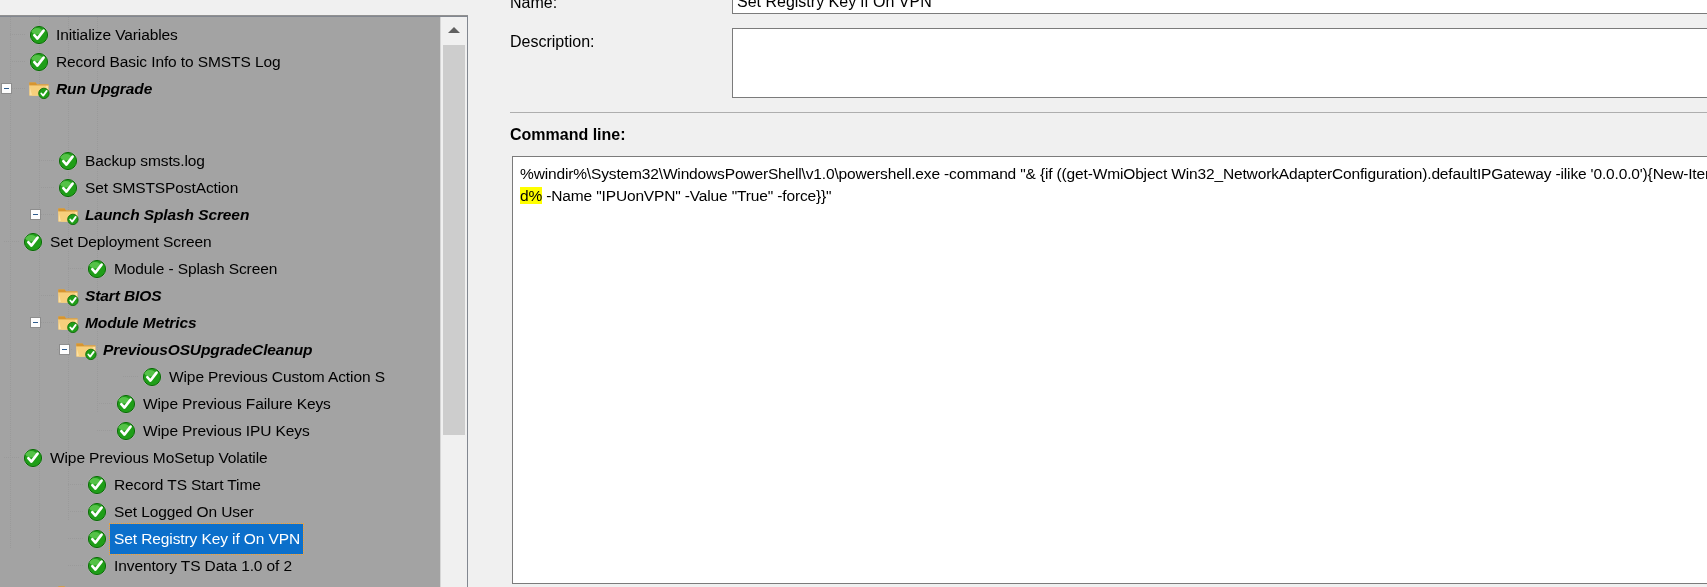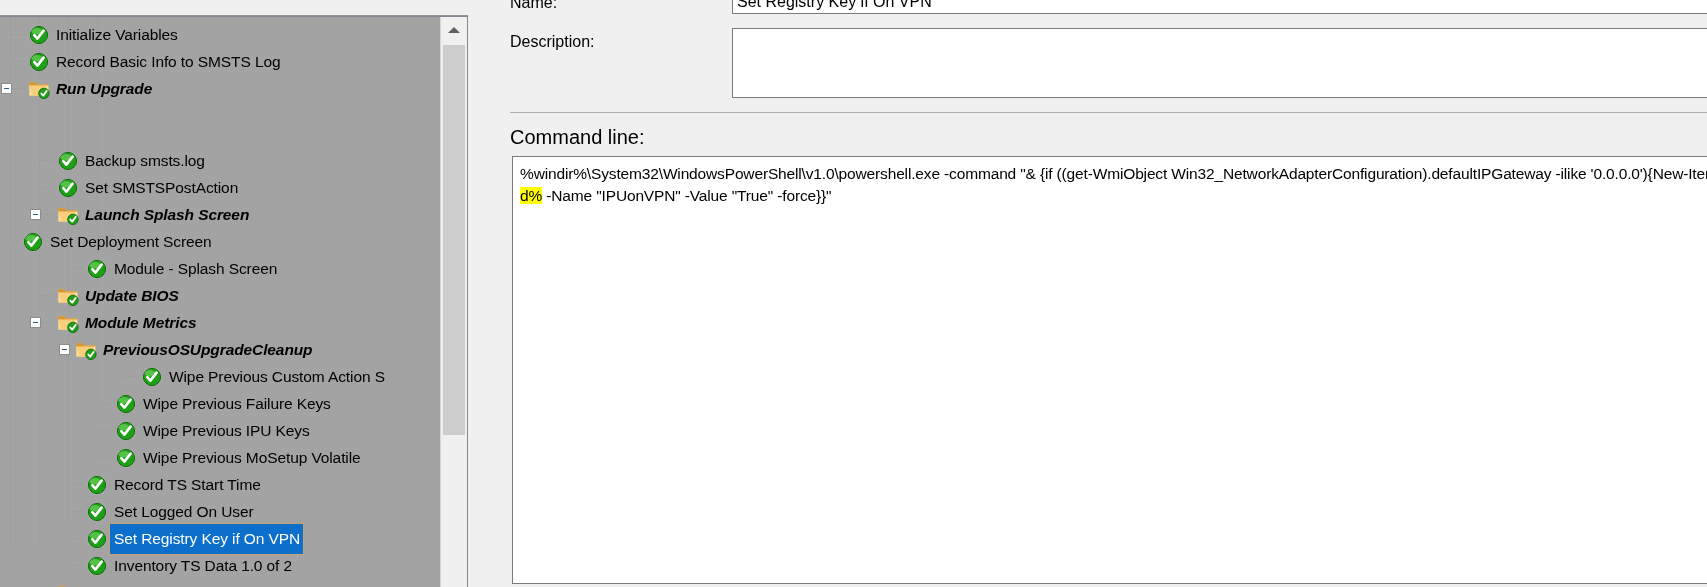--- a/index.html
+++ b/index.html
@@ -257,21 +257,22 @@
     top: 112px;
     width: 1632px;
     height: 1px;
     background: #aeaeae;
   }
 
   #cmd-label {
     position: absolute;
     left: 0;
     top: 126px;
-    font-size: 20px;
+    font-size: 16px;
+    font-weight: bold;
   }
 
   #cmd-box {
     position: absolute;
     left: 2px;
     top: 156px;
     width: 1638px;
     height: 428px;
     background: #ffffff;
     border: 1px solid #7b7b7b;
@@ -463,21 +464,21 @@
               <span class="ic">
                 <svg width="22" height="22" viewBox="0 0 22 22">
     <path d="M1.4 4.6 h6.1 l1.5 1.8 h11.4 v11.2 h-19 z" fill="#e9a93c"></path>
     <path d="M1.4 6.8 h19 v10.8 h-19 z" fill="#fbe0a3"></path>
     <path d="M1.4 7.6 L4.1 17.6 H20.4 L17.8 7.6 z" fill="#f7cf7c"></path>
     <path d="M1.4 4.6 h6.1 l1.5 1.8 h11.4 v1.2 h-19 z" fill="#d79530"></path>
     <circle cx="15.9" cy="15.4" r="5.2" fill="#1f9e18" stroke="#0d6c09" stroke-width="0.9"></circle>
     <path d="M13.3 15.5 L15.2 17.6 L18.7 12.9" fill="none" stroke="#ffffff" stroke-width="1.8" stroke-linecap="round" stroke-linejoin="round"></path>
   </svg>
               </span>
-              <span class="label">Update BIOS</span>
+              <span class="label">Start BIOS</span>
             </div>
             <div class="tnode group" style="position: relative; padding-left: 35px;">
               <div class="elbow" style="width: 22px;">
                 <div class="h" style="left: 4px; width: 16px;"></div>
               </div>
               <div class="expander" style="left: 30px;"></div>
               <span class="ic">
                 <svg width="22" height="22" viewBox="0 0 22 22">
     <path d="M1.4 4.6 h6.1 l1.5 1.8 h11.4 v11.2 h-19 z" fill="#e9a93c"></path>
     <path d="M1.4 6.8 h19 v10.8 h-19 z" fill="#fbe0a3"></path>
@@ -544,21 +545,21 @@
                 <svg width="22" height="22" viewBox="0 0 22 22">
     <circle cx="11" cy="11" r="9.3" fill="#cfcfcf" opacity="0.55"></circle>
     <circle cx="11" cy="11" r="8.6" fill="#1f9e18"></circle>
     <circle cx="11" cy="11" r="8.6" fill="none" stroke="#0d6c09" stroke-width="1"></circle>
     <ellipse cx="9" cy="7.3" rx="5.4" ry="3.2" fill="#7fe06f" opacity="0.55"></ellipse>
     <path d="M6.3 11.2 L9.4 14.6 L15.6 6.6" fill="none" stroke="#ffffff" stroke-width="2.6" stroke-linecap="round" stroke-linejoin="round"></path>
   </svg>
               </span>
               <span class="label">Wipe Previous IPU Keys</span>
             </div>
-            <div class="tnode" style="position: relative; padding-left: 93px;">
+            <div class="tnode" style="position: relative; ">
               <div class="elbow" style="width: 22px;">
                 <div class="h" style="left: 4px; width: 16px;"></div>
               </div>
               <span class="ic">
                 <svg width="22" height="22" viewBox="0 0 22 22">
     <circle cx="11" cy="11" r="9.3" fill="#cfcfcf" opacity="0.55"></circle>
     <circle cx="11" cy="11" r="8.6" fill="#1f9e18"></circle>
     <circle cx="11" cy="11" r="8.6" fill="none" stroke="#0d6c09" stroke-width="1"></circle>
     <ellipse cx="9" cy="7.3" rx="5.4" ry="3.2" fill="#7fe06f" opacity="0.55"></ellipse>
     <path d="M6.3 11.2 L9.4 14.6 L15.6 6.6" fill="none" stroke="#ffffff" stroke-width="2.6" stroke-linecap="round" stroke-linejoin="round"></path>

